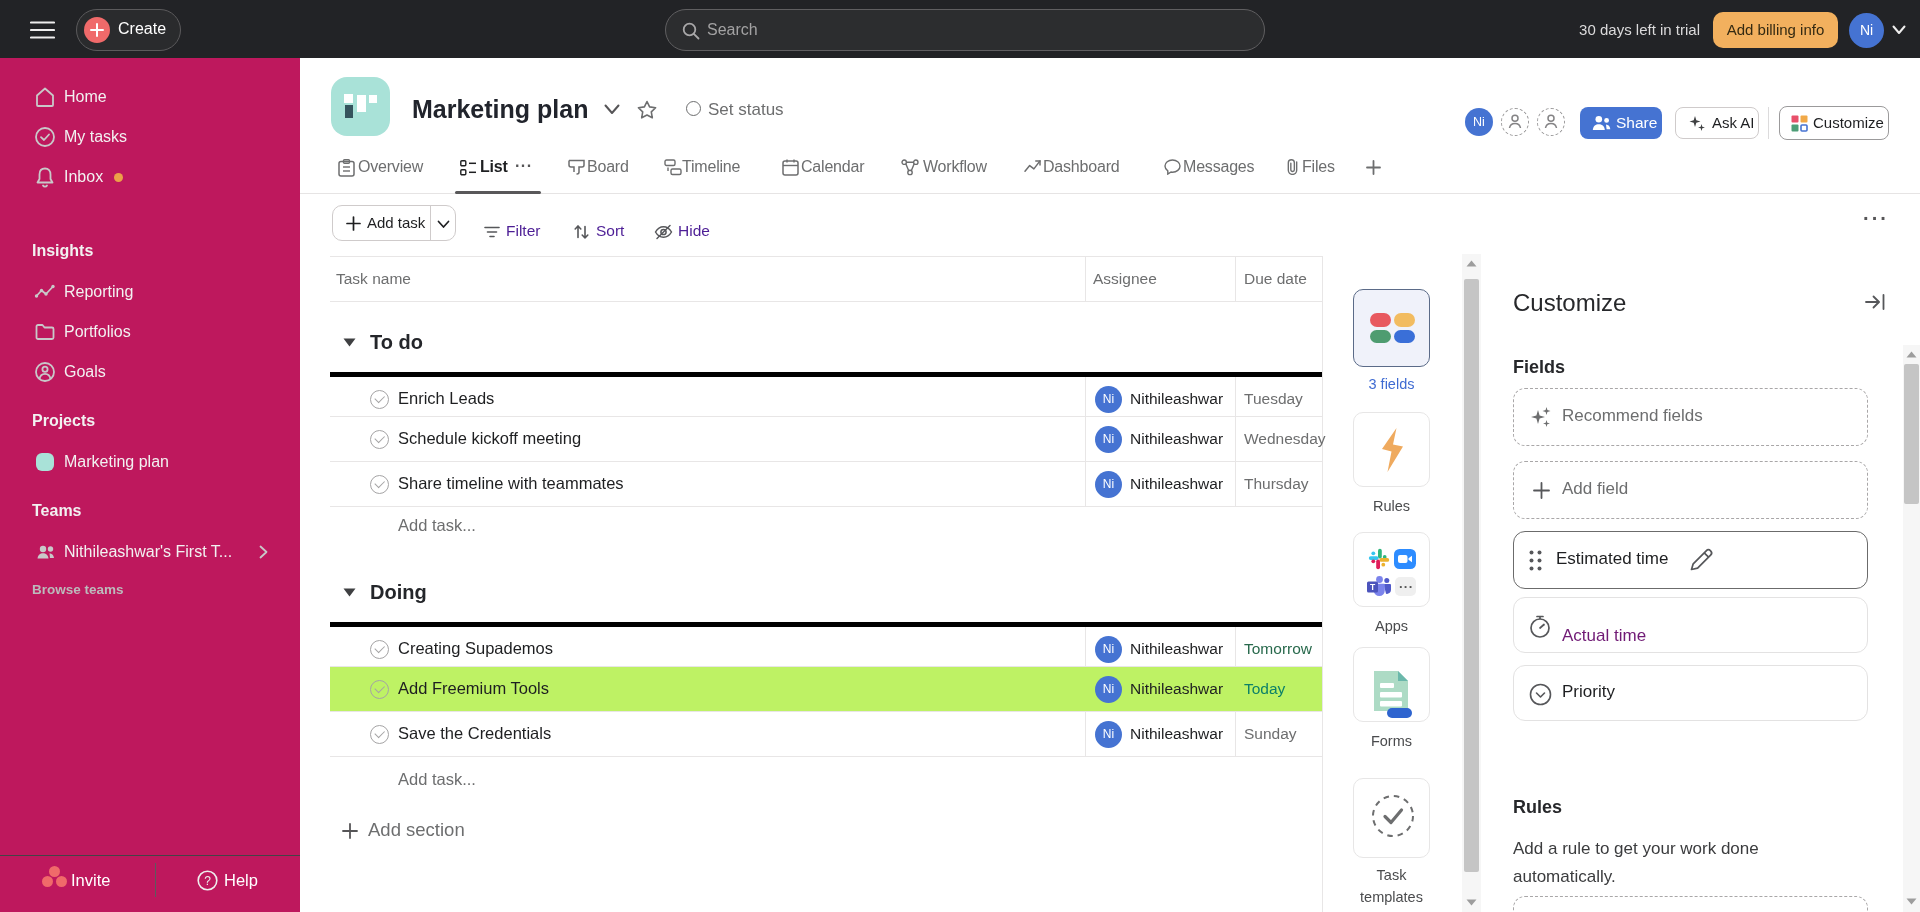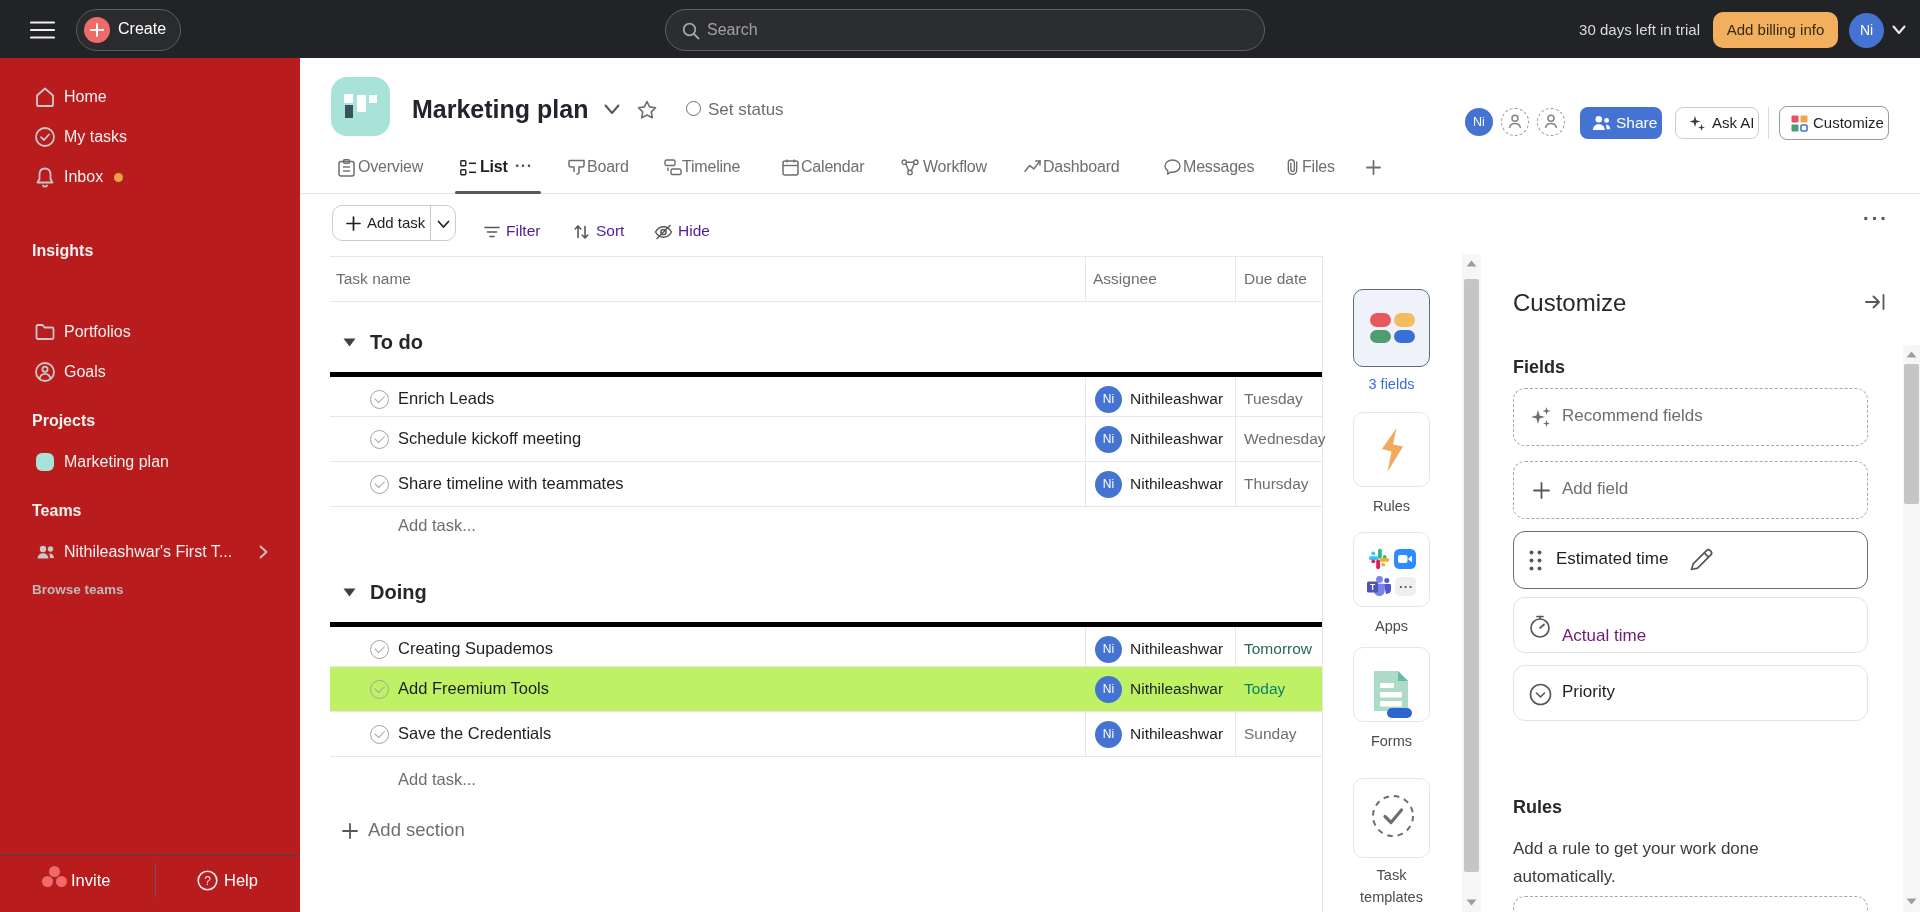--- a/index.html
+++ b/index.html
@@ -1,21 +1,21 @@
 <!DOCTYPE html>
 <html><head>
 <meta charset="utf-8">
 <style>
 * { margin:0; padding:0; box-sizing:border-box; }
 html,body { width:1920px; height:912px; overflow:hidden; font-family:"Liberation Sans",sans-serif; background:#fff; }
 body { position:relative; }
 .abs { position:absolute; }
 
 #topbar { position:absolute; left:0; top:0; width:1920px; height:58px; background:#222326;padding-left:28px; }
-#sidebar { position:absolute; left:0; top:58px; width:300px; height:854px; background:#b91c1c; }
+#sidebar { position:absolute; left:0; top:58px; width:300px; height:854px; background:#be185d; }
 .sb-item { position:absolute; left:0; width:300px; height:40px; color:#f2f1f1; font-size:16px; }
 .sb-item .txt { position:absolute; left:64px; top:50%; transform:translateY(-50%); }
 .sb-head { position:absolute; left:32px; color:#f2f1f1; font-size:16px; font-weight:bold; }
 .sb-ic { position:absolute; left:34px; top:50%; transform:translateY(-50%); }
 #main { position:absolute; left:300px; top:60px; width:1620px; height:852px; background:#fff; }
 .btn { position:absolute; border:1px solid #cfcbcb; border-radius:8px; background:#fff; font-size:15px; color:#1e1f21; }
 .vline { position:absolute; background:#e8e6e6; width:1px; }
 .row { position:absolute; left:0; width:992px; height:45px; border-bottom:1px solid #e8e6e6; }
 .bt { border-top:5px solid #000000; }
 .hl { background:#bef264; }
@@ -87,20 +87,30 @@
   </div>
   <div class="sb-item" style="top:97px;">
     <svg class="sb-ic" width="22" height="22" viewBox="0 0 22 22">
           <path d="M11 2.5 C7.5 2.5 5.5 5 5.5 8.5 L5.5 13 L3.5 16.5 L18.5 16.5 L16.5 13 L16.5 8.5 C16.5 5 14.5 2.5 11 2.5 Z" fill="none" stroke="#c9c8c9" stroke-width="1.8" stroke-linejoin="round"></path>
           <path d="M9 19.5 A2.3 2.3 0 0 0 13 19.5" fill="none" stroke="#c9c8c9" stroke-width="1.8" stroke-linecap="round"></path>
         </svg>
     <div class="txt">Inbox</div>
     <div class="abs" style="left:114px;top:16px;width:9px;height:9px;border-radius:50%;background:#eca148;"></div>
   </div>
   <div class="sb-head" style="top:182px;">Insights</div>
+  <div class="sb-item" style="top:212px;">
+    <svg class="sb-ic" width="22" height="22" viewBox="0 0 22 22">
+          <path d="M2.5 15 L7.5 9.5 L12 13 L19 5.5" fill="none" stroke="#c9c8c9" stroke-width="1.8" stroke-linecap="round" stroke-linejoin="round"></path>
+          <circle cx="2.5" cy="15" r="1.7" fill="#c9c8c9"></circle>
+          <circle cx="7.5" cy="9.5" r="1.7" fill="#c9c8c9"></circle>
+          <circle cx="12" cy="13" r="1.7" fill="#c9c8c9"></circle>
+          <circle cx="19" cy="5.5" r="1.7" fill="#c9c8c9"></circle>
+        </svg>
+    <div class="txt">Reporting</div>
+  </div>
   <div class="sb-item" style="top:252px;">
     <svg class="sb-ic" width="22" height="22" viewBox="0 0 22 22">
           <path d="M2.5 5.5 A1.5 1.5 0 0 1 4 4 L8.5 4 L10.5 6.5 L18 6.5 A1.5 1.5 0 0 1 19.5 8 L19.5 16.5 A1.5 1.5 0 0 1 18 18 L4 18 A1.5 1.5 0 0 1 2.5 16.5 Z" fill="none" stroke="#c9c8c9" stroke-width="1.8" stroke-linejoin="round"></path>
         </svg>
     <div class="txt">Portfolios</div>
   </div>
   <div class="sb-item" style="top:292px;">
     <svg class="sb-ic" width="22" height="22" viewBox="0 0 22 22">
           <circle cx="11" cy="11" r="9" fill="none" stroke="#c9c8c9" stroke-width="1.8"></circle>
           <circle cx="11" cy="8.2" r="2.6" fill="none" stroke="#c9c8c9" stroke-width="1.8"></circle>

